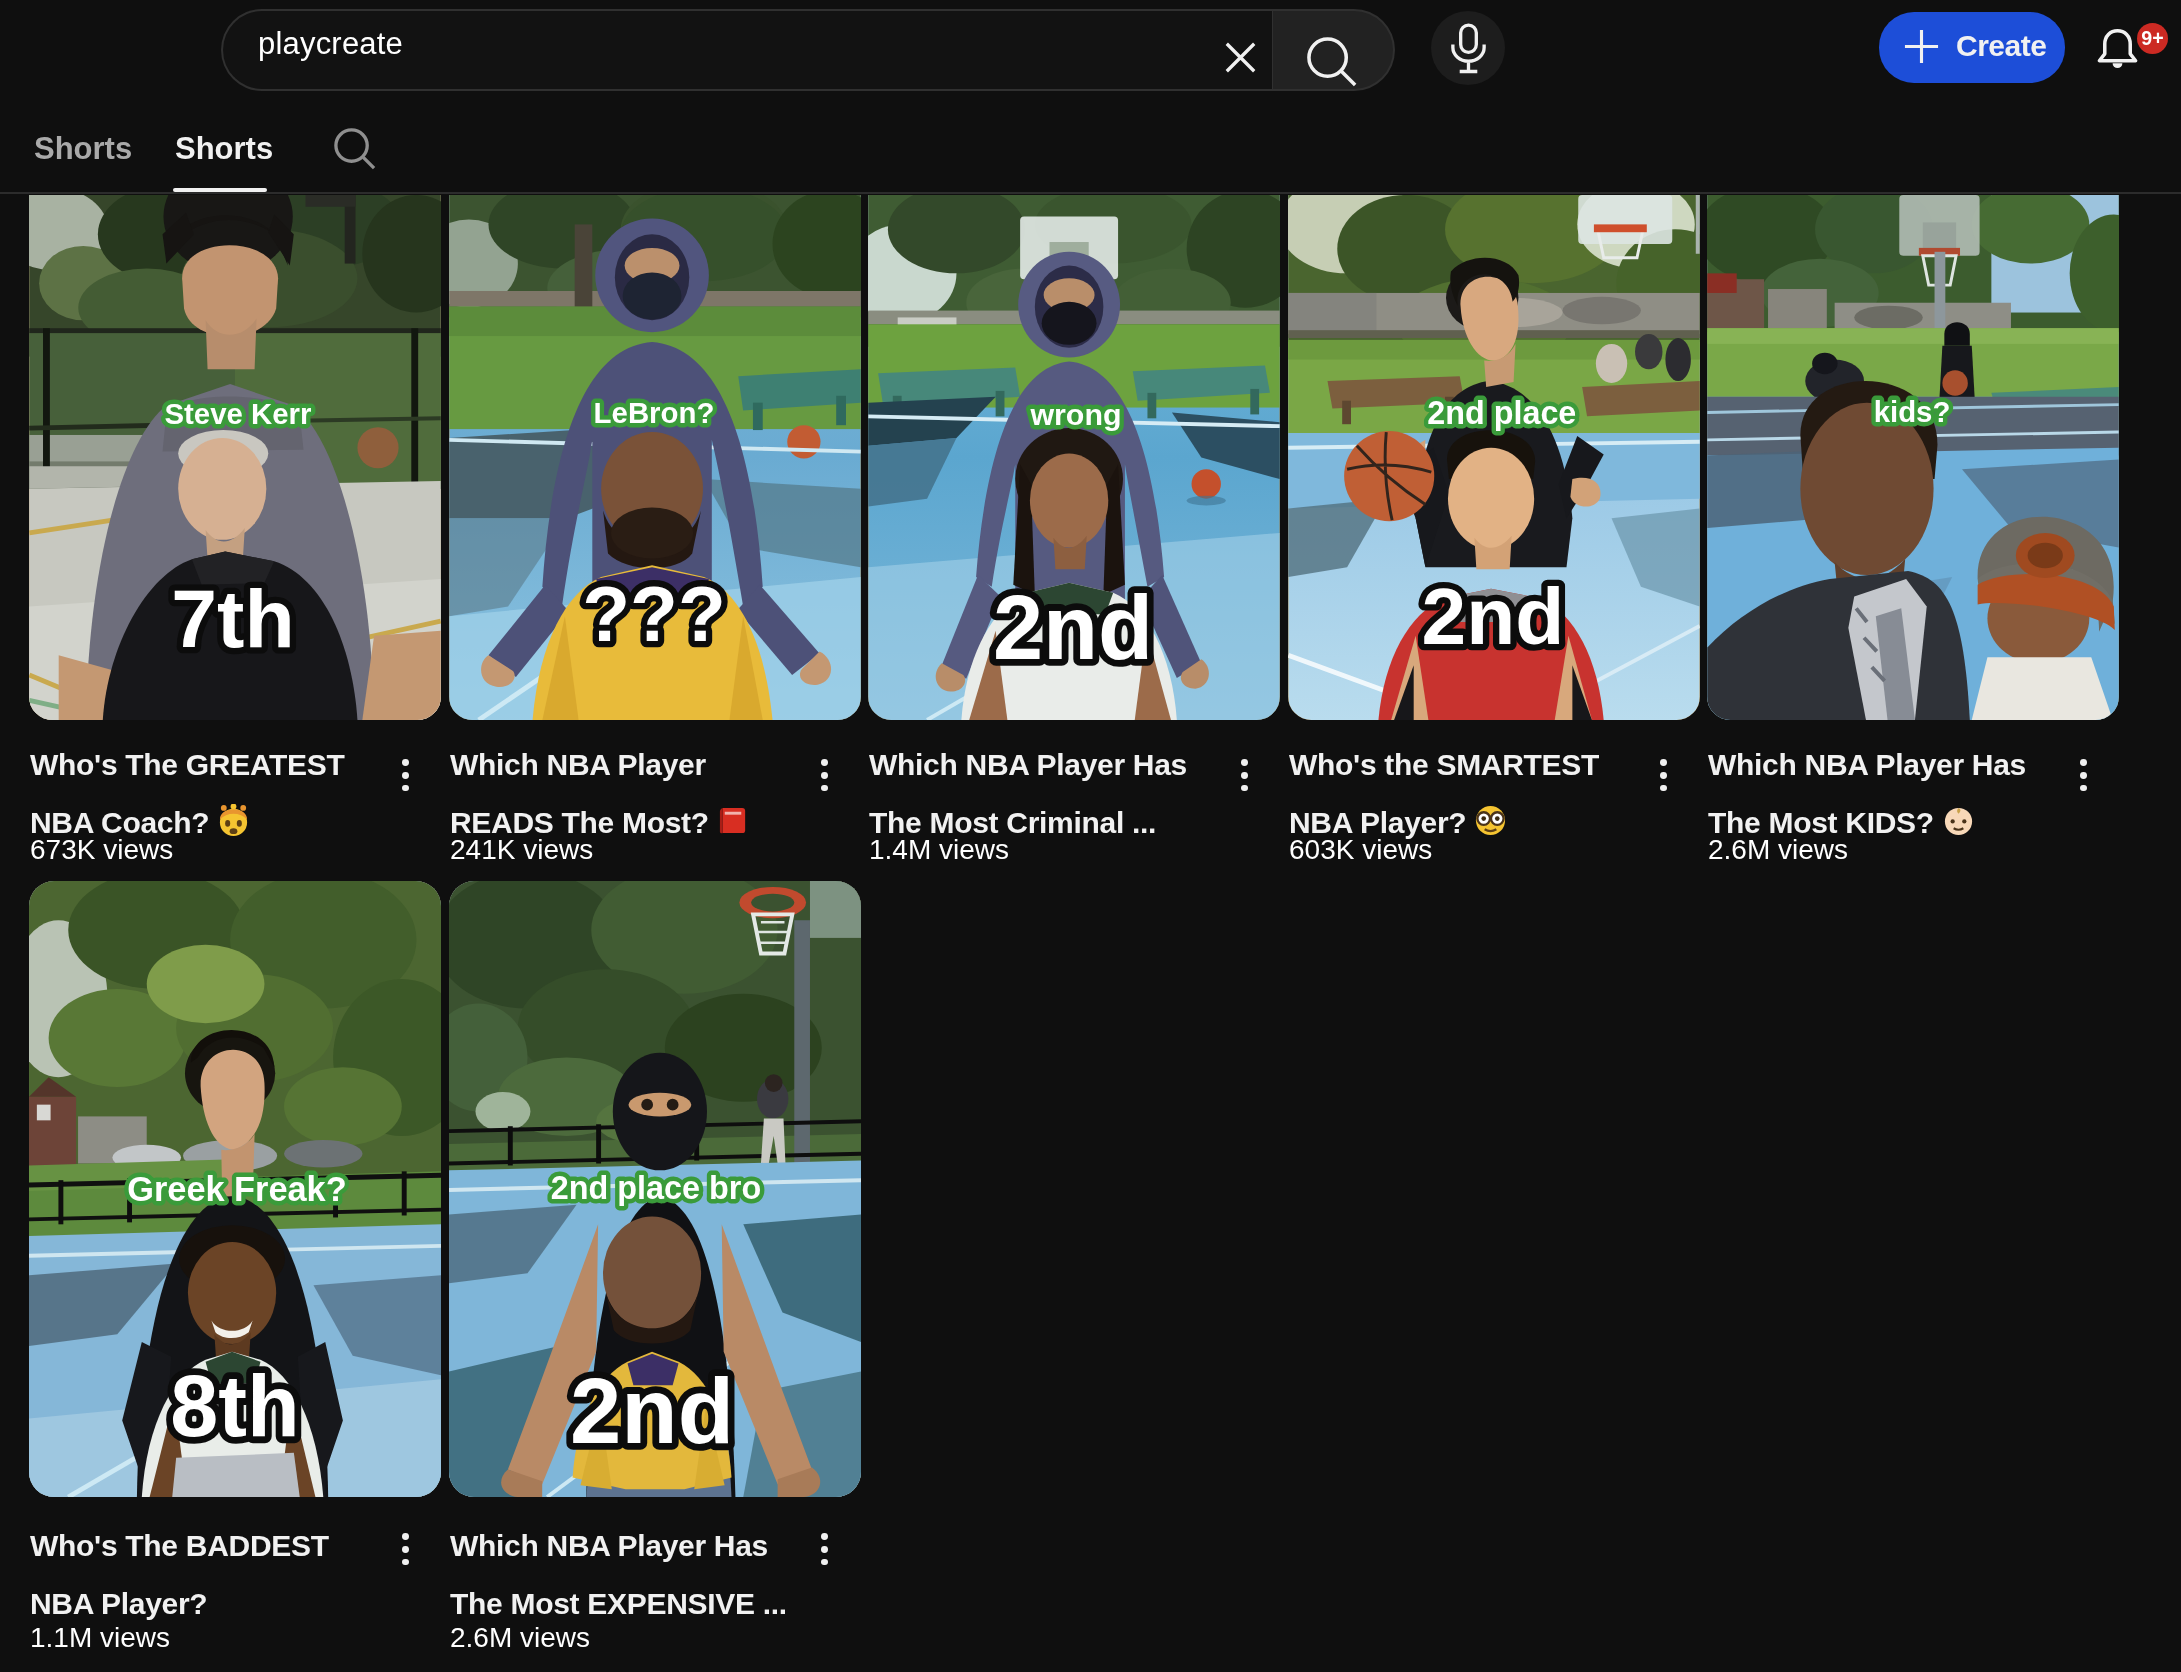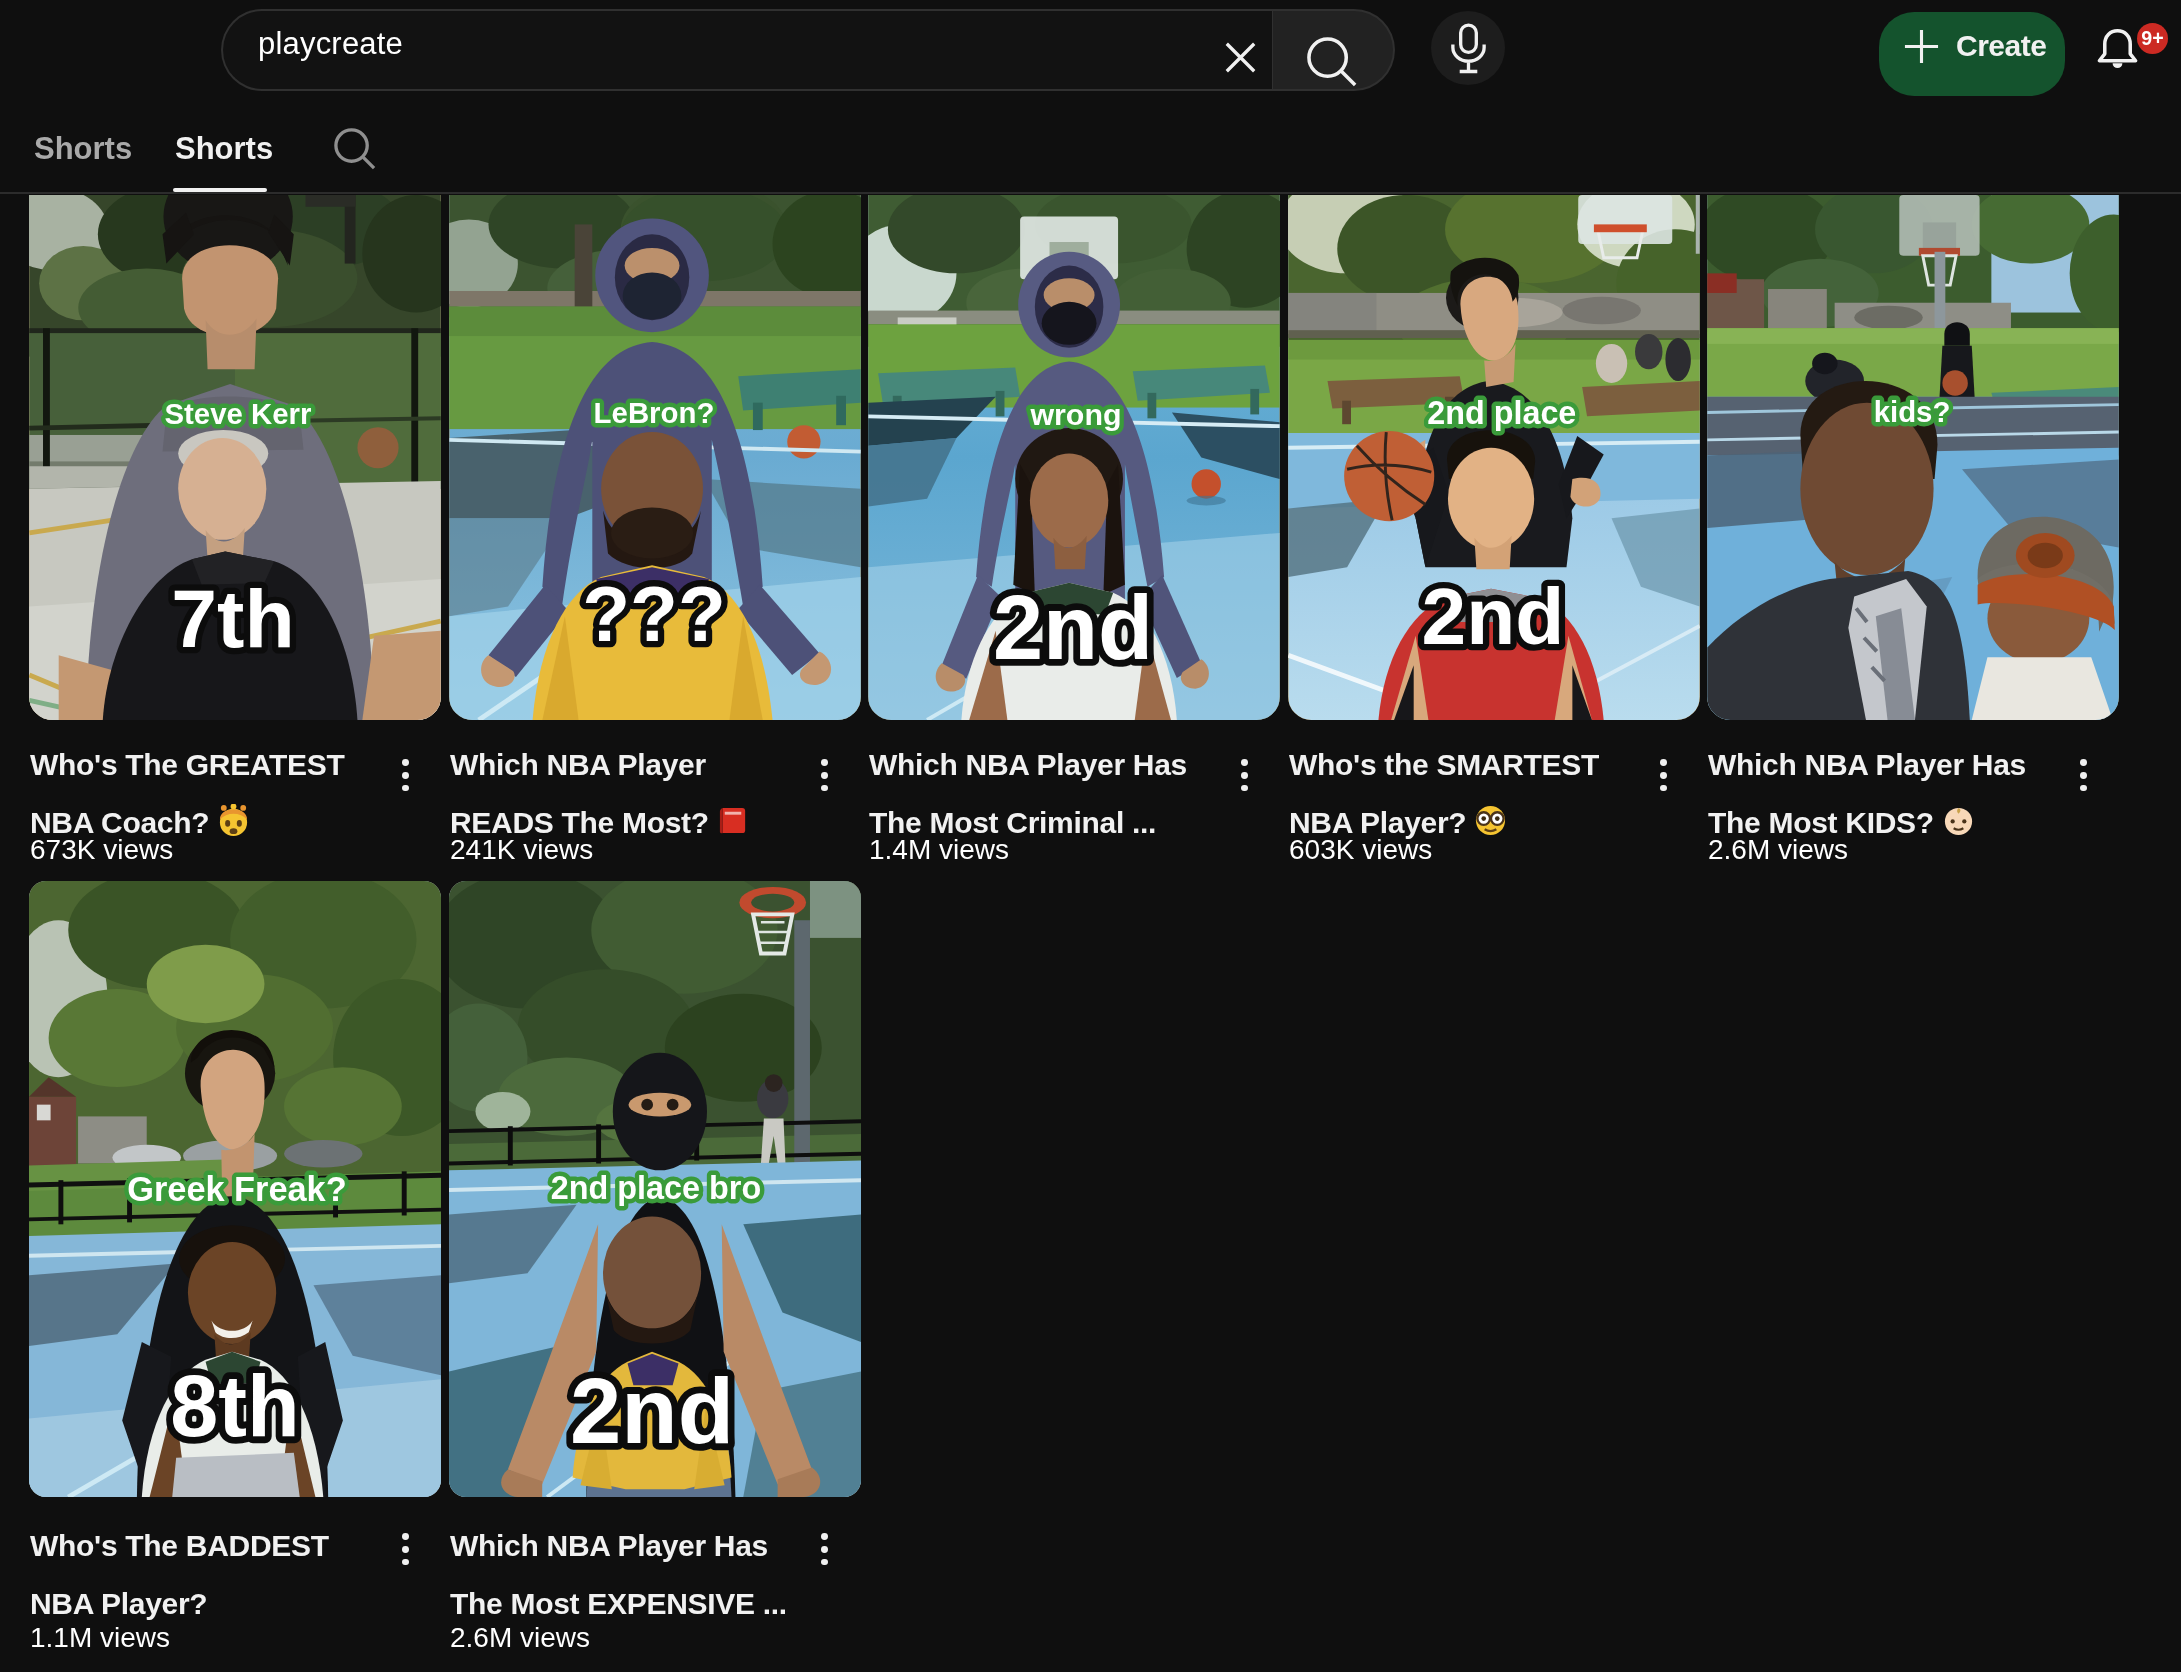--- a/index.html
+++ b/index.html
@@ -6,34 +6,34 @@
   *{box-sizing:border-box;}
   body{font-family:"Liberation Sans",sans-serif;position:relative;}
   .abs{position:absolute;}
   
   #searchwrap{left:221px;top:8.8px;width:1174px;height:82px;border-radius:41px;display:flex;justify-content:space-between;}
   #searchbox{width:1051px;height:82px;border:2px solid #303030;border-radius:41px 0 0 41px;border-right:none;background:#121212;position:relative;}
   #searchtxt{position:absolute;left:35px;top:15.7px;font-size:31px;color:#ffffff;letter-spacing:0.2px;}
   #clearbtn{position:absolute;right:7.8px;top:23.5px;width:47px;height:47px;}
   #searchbtn{width:123px;height:82px;background:#222222;border:2px solid #303030;border-left:1px solid #303030;border-radius:0 41px 41px 0;position:relative;}
   #micbtn{left:1431px;top:10.8px;width:74px;height:74px;border-radius:50%;background:#1d1d1d;}
-  #createbtn{left:1879px;top:11.8px;width:186px;height:84px;border-radius:35px;background:#14532d;}
+  #createbtn{left:1879px;top:11.8px;width:186px;height:71px;border-radius:35px;background:#1d4ed8;}
   #createbtn span{position:absolute;left:77px;top:17.6px;font-size:30px;font-weight:700;color:#f1f1f1;letter-spacing:-0.5px;}
   #bellwrap{left:2088px;top:15.7px;width:69px;height:69px;}
   #badge{position:absolute;left:49px;top:6.9px;min-width:31px;height:31px;background:#cc2a23;border-radius:15.7px;color:#fff;font-size:19.6px;font-weight:700;text-align:center;line-height:31px;}
   
   #tab-videos{left:34px;top:131px;font-size:31px;color:#aaaaaa;font-weight:700;}
   #tab-shorts{left:175px;top:131px;font-size:31px;color:#f1f1f1;font-weight:700;}
   #tab-underline{left:173px;top:188px;width:94px;height:3.9px;background:#f1f1f1;border-radius:2px;}
   #tab-search{left:331px;top:125px;}
   #tabdivider{left:0;top:192px;width:2182px;height:2px;background:#2c2c2c;}
   
   .thumb{position:absolute;overflow:hidden;background:#a16207;}
   .r1{top:195px;width:412px;height:525px;border-radius:0 0 23.5px 23.5px;}
-  .r2{top:881px;width:412px;height:616px;border-radius:17px;}
+  .r2{top:881px;width:412px;height:616px;border-radius:25px;}
   .title{position:absolute;width:392px;font-size:30px;line-height:58px;color:#f1f1f1;font-weight:700;letter-spacing:-0.3px;white-space:nowrap;}
   .t1{top:736px;}
   .t2{top:1517px;}
   .views{position:absolute;font-size:28px;color:#ffffff;}
   .v1{top:834px;}
   .v2{top:1622px;}
   .dots{position:absolute;width:5.9px;}
   .dots i{display:block;width:6.9px;height:6.9px;border-radius:50%;background:#f1f1f1;margin:0 0 5.9px 0;}
   .d1{top:759px;}
   .d2{top:1533px;}

